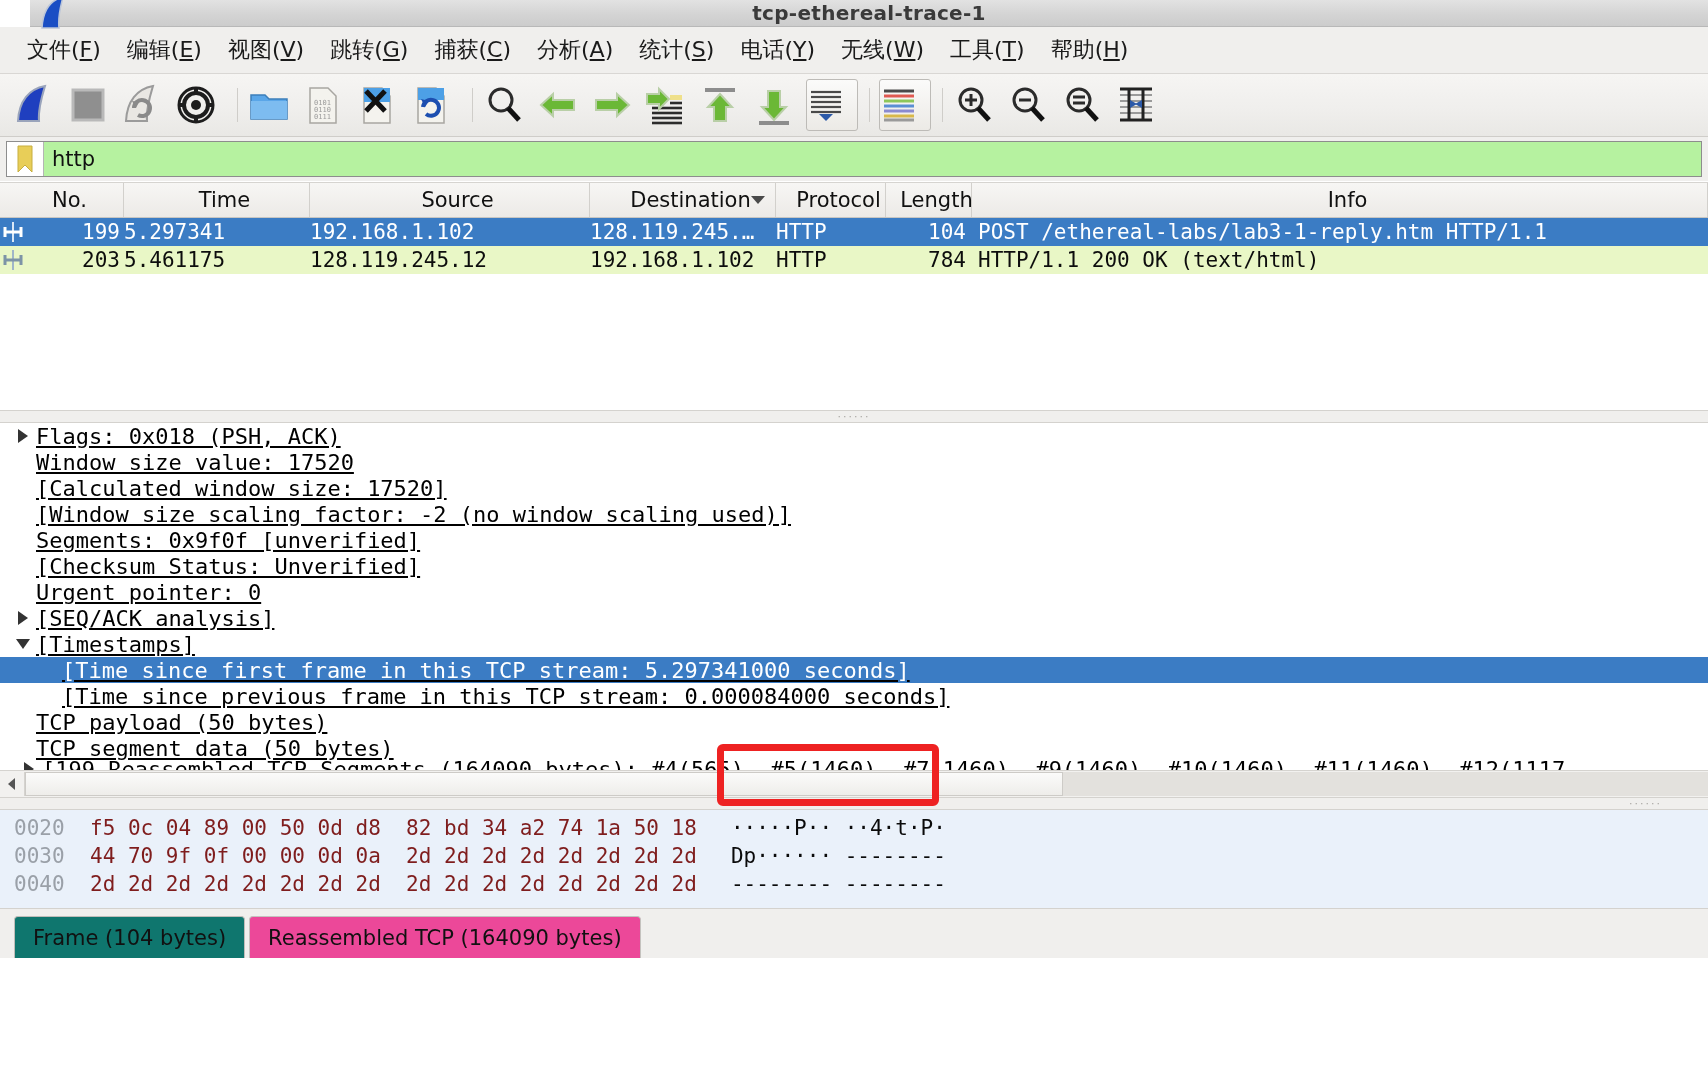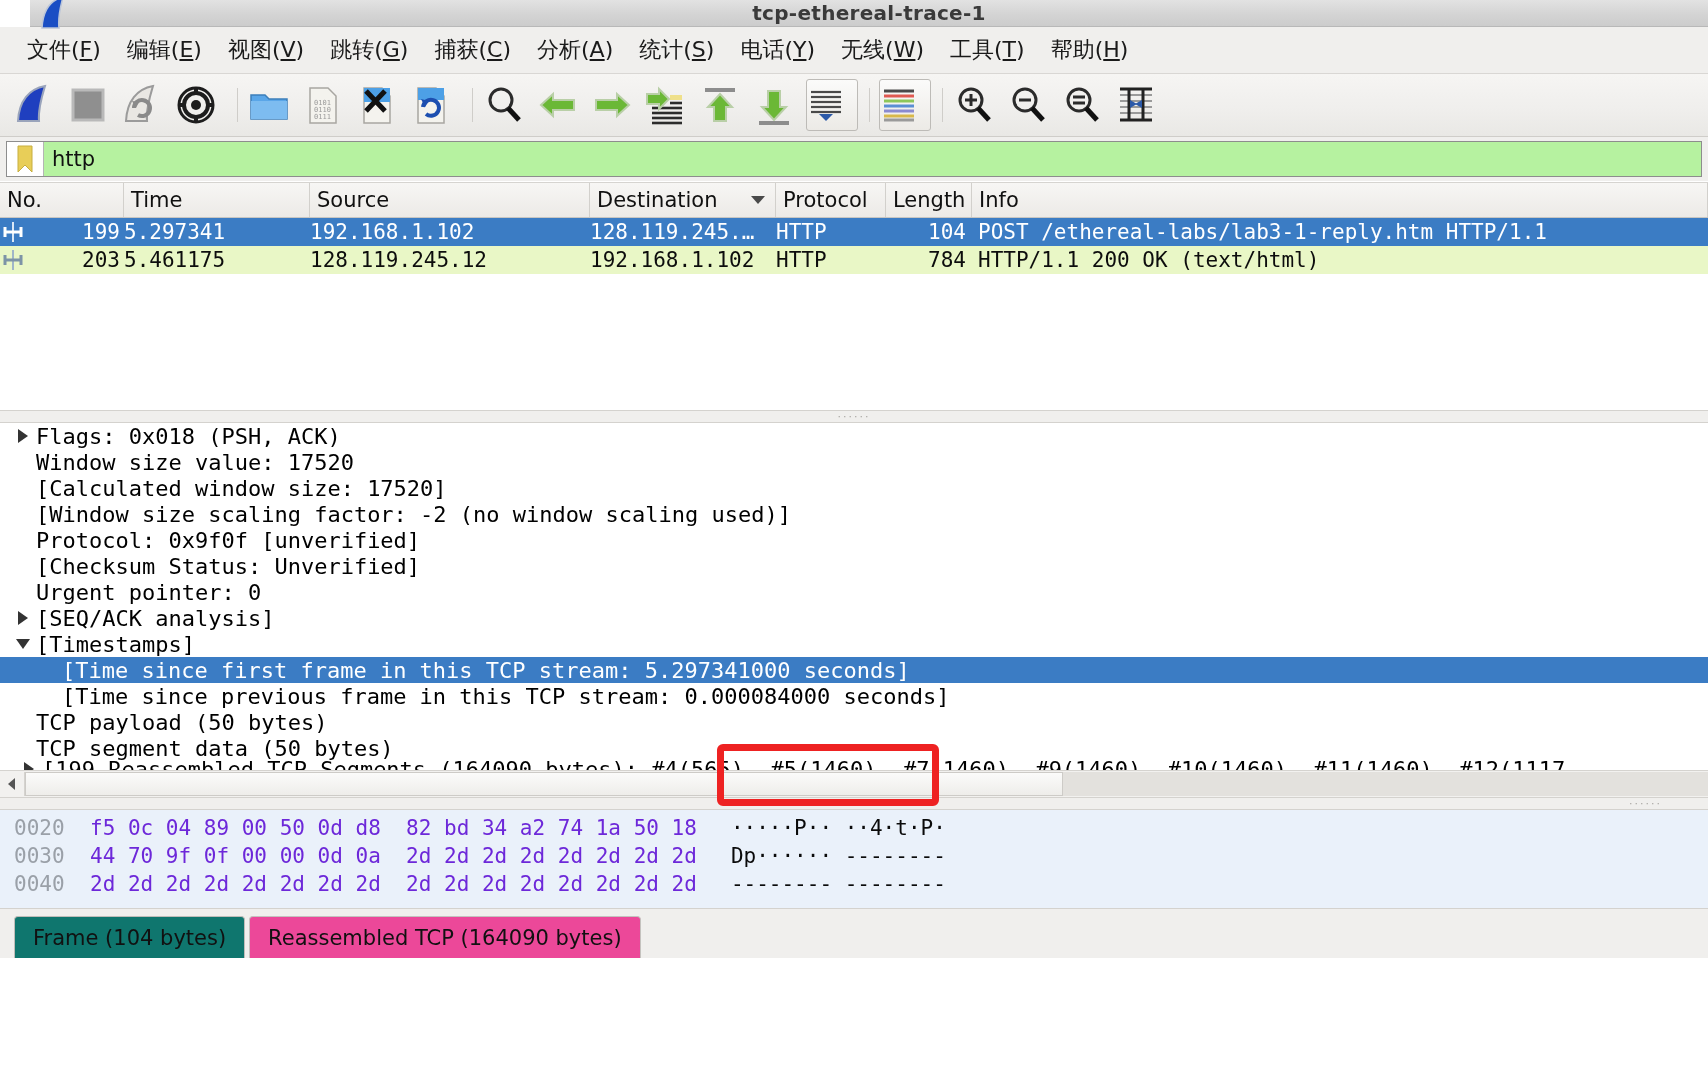--- a/index.html
+++ b/index.html
@@ -130,24 +130,25 @@
     height: 34px;
     background: linear-gradient(to bottom,#f7f6f4,#eceae7);
     border-top: 1px solid #d6d4d0;
     border-bottom: 1px solid #c8c6c2;
     font-size: 21px;
   }
   .plist-header .col {
     border-right: 1px solid #d2d0cc;
     display: flex;
     align-items: center;
-    padding-left: 7px;
+    padding-left: 16px;
     box-sizing: border-box;
     position: relative;
     color: #101010;
+    justify-content: center;
   }
   .sort-arrow {
     position: absolute;
     right: 10px;
     top: 50%;
     transform: translateY(-50%);
     width: 0; height: 0;
     border-left: 7px solid transparent;
     border-right: 7px solid transparent;
     border-top: 8px solid #4a4a4a;
@@ -182,20 +183,21 @@
   }
   .grip { letter-spacing: 2px; color: #a9a7a3; font-size: 11px; line-height: 4px; }
   
   .detail-pane {
     background: #ffffff;
     height: 347px;
     overflow: hidden;
     position: relative;
     font-family: "DejaVu Sans Mono", monospace;
     font-size: 22px;
+    text-decoration: underline;
   }
   .drow {
     height: 26px;
     display: flex;
     align-items: center;
     white-space: nowrap;
     padding-left: 10px;
     box-sizing: border-box;
   }
   .drow.sel { background: #3b7cc4; color: #ffffff; }
@@ -233,21 +235,21 @@
     background: #eaf1fa;
     height: 98px;
     font-family: "DejaVu Sans Mono", monospace;
     font-size: 21px;
     padding-top: 4px;
     box-sizing: border-box;
     overflow: hidden;
   }
   .hex-line { height: 28px; display: flex; align-items: center; white-space: pre; }
   .hex-off { color: #9aa0a8; padding-left: 14px; width: 74px; box-sizing: border-box; }
-  .hex-bytes { color: #6d28d9; padding-left: 16px; }
+  .hex-bytes { color: #7f1d1d; padding-left: 16px; }
   .hex-ascii { color: #0a0a0a; padding-left: 34px; }
   
   .tabbar {
     height: 50px;
     background: #f0efed;
     border-top: 1px solid #d4d2ce;
     display: flex;
     align-items: flex-end;
     padding-left: 14px;
     box-sizing: border-box;
@@ -575,21 +577,21 @@
   <div class="drow">
       <span class="twisty"></span>
       <span>[Calculated window size: 17520]</span>
     </div>
   <div class="drow">
       <span class="twisty"></span>
       <span>[Window size scaling factor: -2 (no window scaling used)]</span>
     </div>
   <div class="drow">
       <span class="twisty"></span>
-      <span>Protocol: 0x9f0f [unverified]</span>
+      <span>Segments: 0x9f0f [unverified]</span>
     </div>
   <div class="drow">
       <span class="twisty"></span>
       <span>[Checksum Status: Unverified]</span>
     </div>
   <div class="drow">
       <span class="twisty"></span>
       <span>Urgent pointer: 0</span>
     </div>
   <div class="drow">

